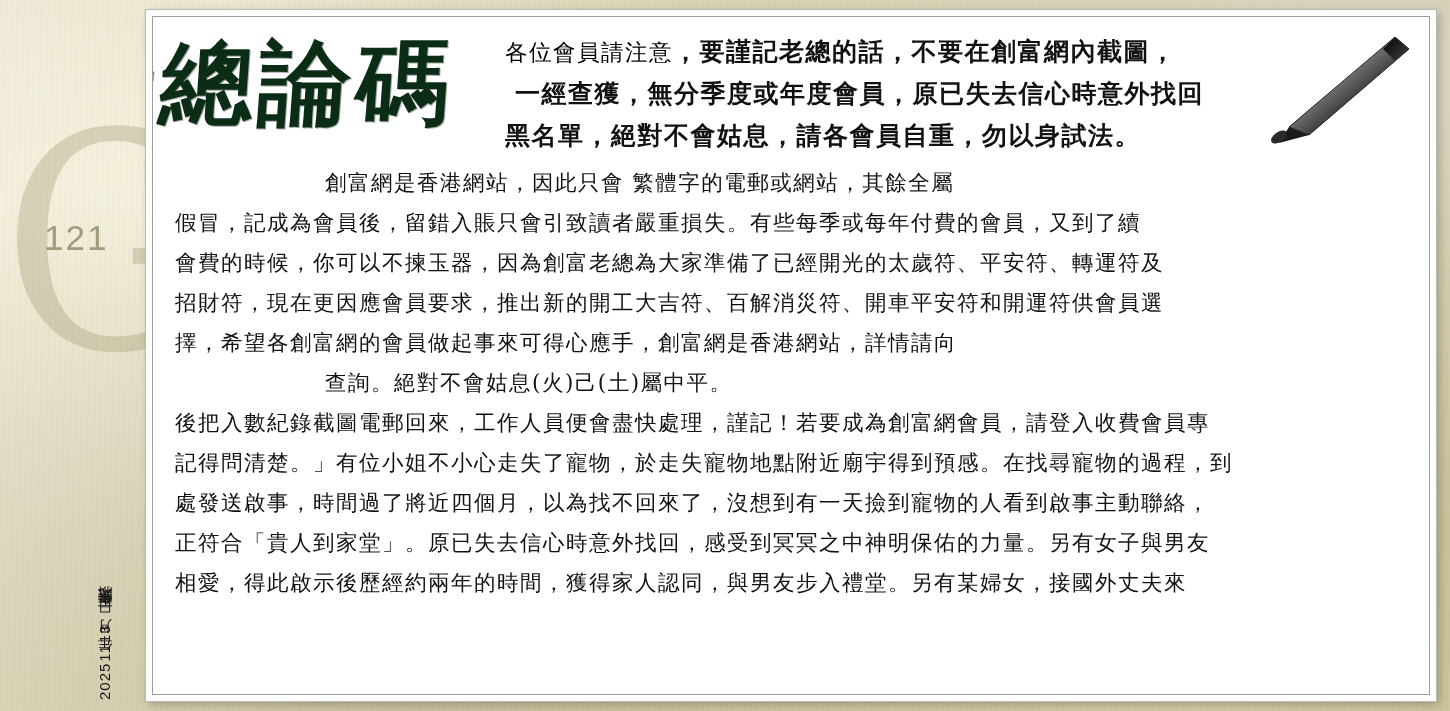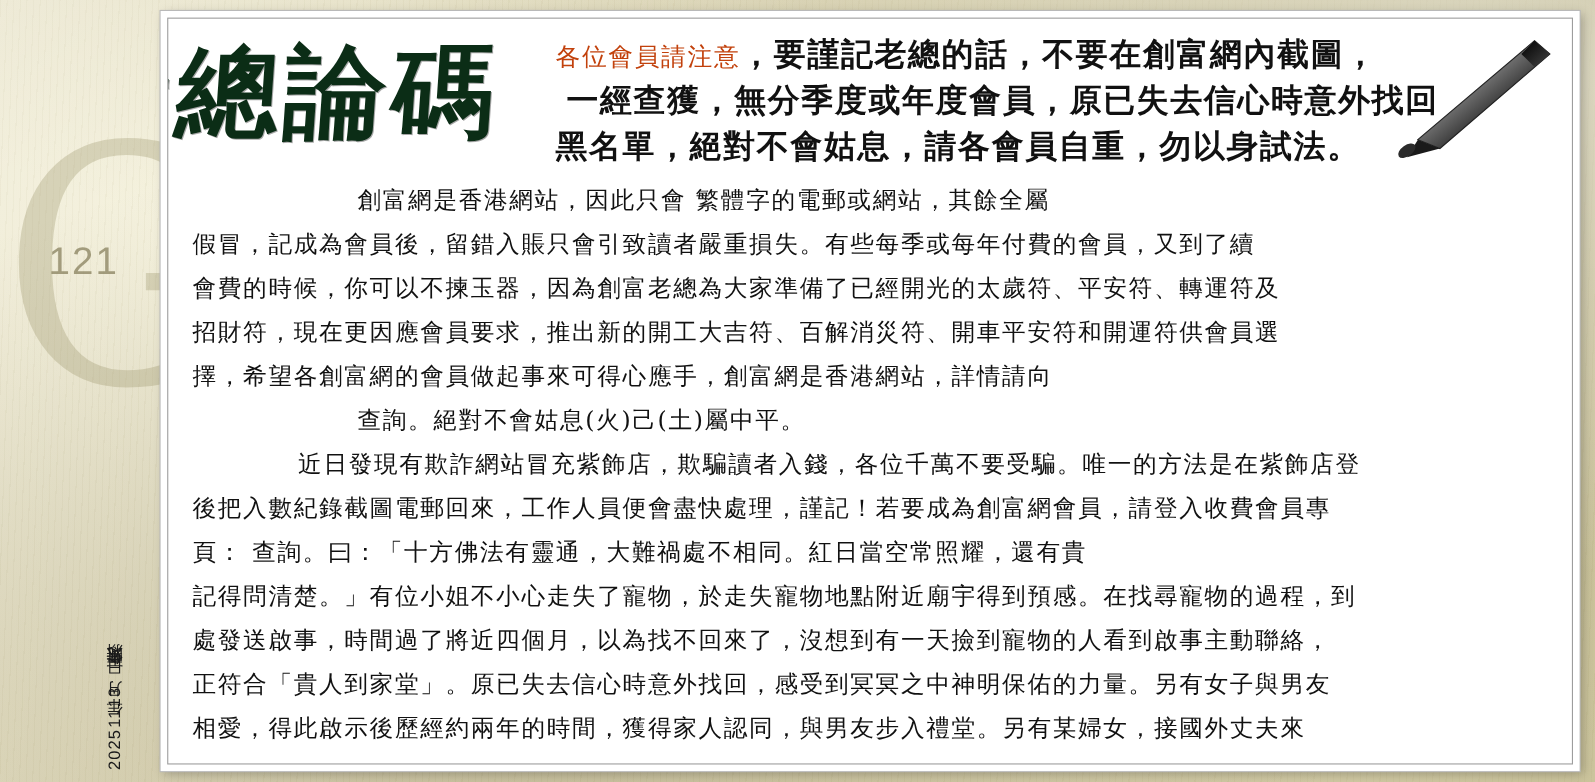--- a/index.html
+++ b/index.html
@@ -92,27 +92,27 @@
     font-size:21.5px;
     line-height:40px;
     color:#111;
     font-family:"DejaVu Serif", serif;
     letter-spacing:1.5px;
   }
   .l{white-space:nowrap;}
   .indent{padding-left:96px;}
   .indent3{padding-left:150px;}
   .b{font-weight:700;}
-  .faded{color:#c2410c;}
+  .faded{color:#000000;}
   .headline{
     padding-left:330px;
     font-size:22.5px;
     line-height:42px;
   }
-  .headline .b{font-size:29px;font-family:Liberation Mono, monospace;}
+  .headline .b{font-size:25px;}
 </style>
 </head>
 <body>
 
 <div id="bg"></div>
 
 <div id="watermark">G</div>
 <div id="wm-number">121</div>
 <div id="date-strip">2025年11月13日    下午六時更新</div>
 
@@ -151,23 +151,21 @@
       <div style="margin-top:6px">
         <div class="l indent3">創富網是香港網站，因此只會                                 繁體字的電郵或網站，其餘全屬</div>
         <div class="l">假冒，記成為會員後，留錯入賬只會引致讀者嚴重損失。有些每季或每年付費的會員，又到了續</div>
         <div class="l">會費的時候，你可以不揀玉器，因為創富老總為大家準備了已經開光的太歲符、平安符、轉運符及</div>
         <div class="l">招財符，現在更因應會員要求，推出新的開工大吉符、百解消災符、開車平安符和開運符供會員選</div>
         <div class="l">擇，希望各創富網的會員做起事來可得心應手，創富網是香港網站，詳情請向</div>
         <div class="l indent3">查詢。絕對不會姑息(火)己(土)屬中平。</div>
       </div>
 
       <div>
-        <div class="l indent">近日發現有欺詐網站冒充紫飾店，欺騙讀者入錢，各位千萬不要受騙。唯一的方法是在紫飾店登</div>
         <div class="l">後把入數紀錄截圖電郵回來，工作人員便會盡快處理，謹記！若要成為創富網會員，請登入收費會員專</div>
-        <div class="l">頁：                              查詢。曰：「十方佛法有靈通，大難禍處不相同。紅日當空常照耀，還有貴</div>
         <div class="l">記得問清楚。」有位小姐不小心走失了寵物，於走失寵物地點附近廟宇得到預感。在找尋寵物的過程，到</div>
         <div class="l">處發送啟事，時間過了將近四個月，以為找不回來了，沒想到有一天撿到寵物的人看到啟事主動聯絡，</div>
         <div class="l">正符合「貴人到家堂」。原已失去信心時意外找回，感受到冥冥之中神明保佑的力量。另有女子與男友</div>
         <div class="l">相愛，得此啟示後歷經約兩年的時間，獲得家人認同，與男友步入禮堂。另有某婦女，接國外丈夫來</div>
 
       </div>
 
     </div>
   </div>
 </div>

